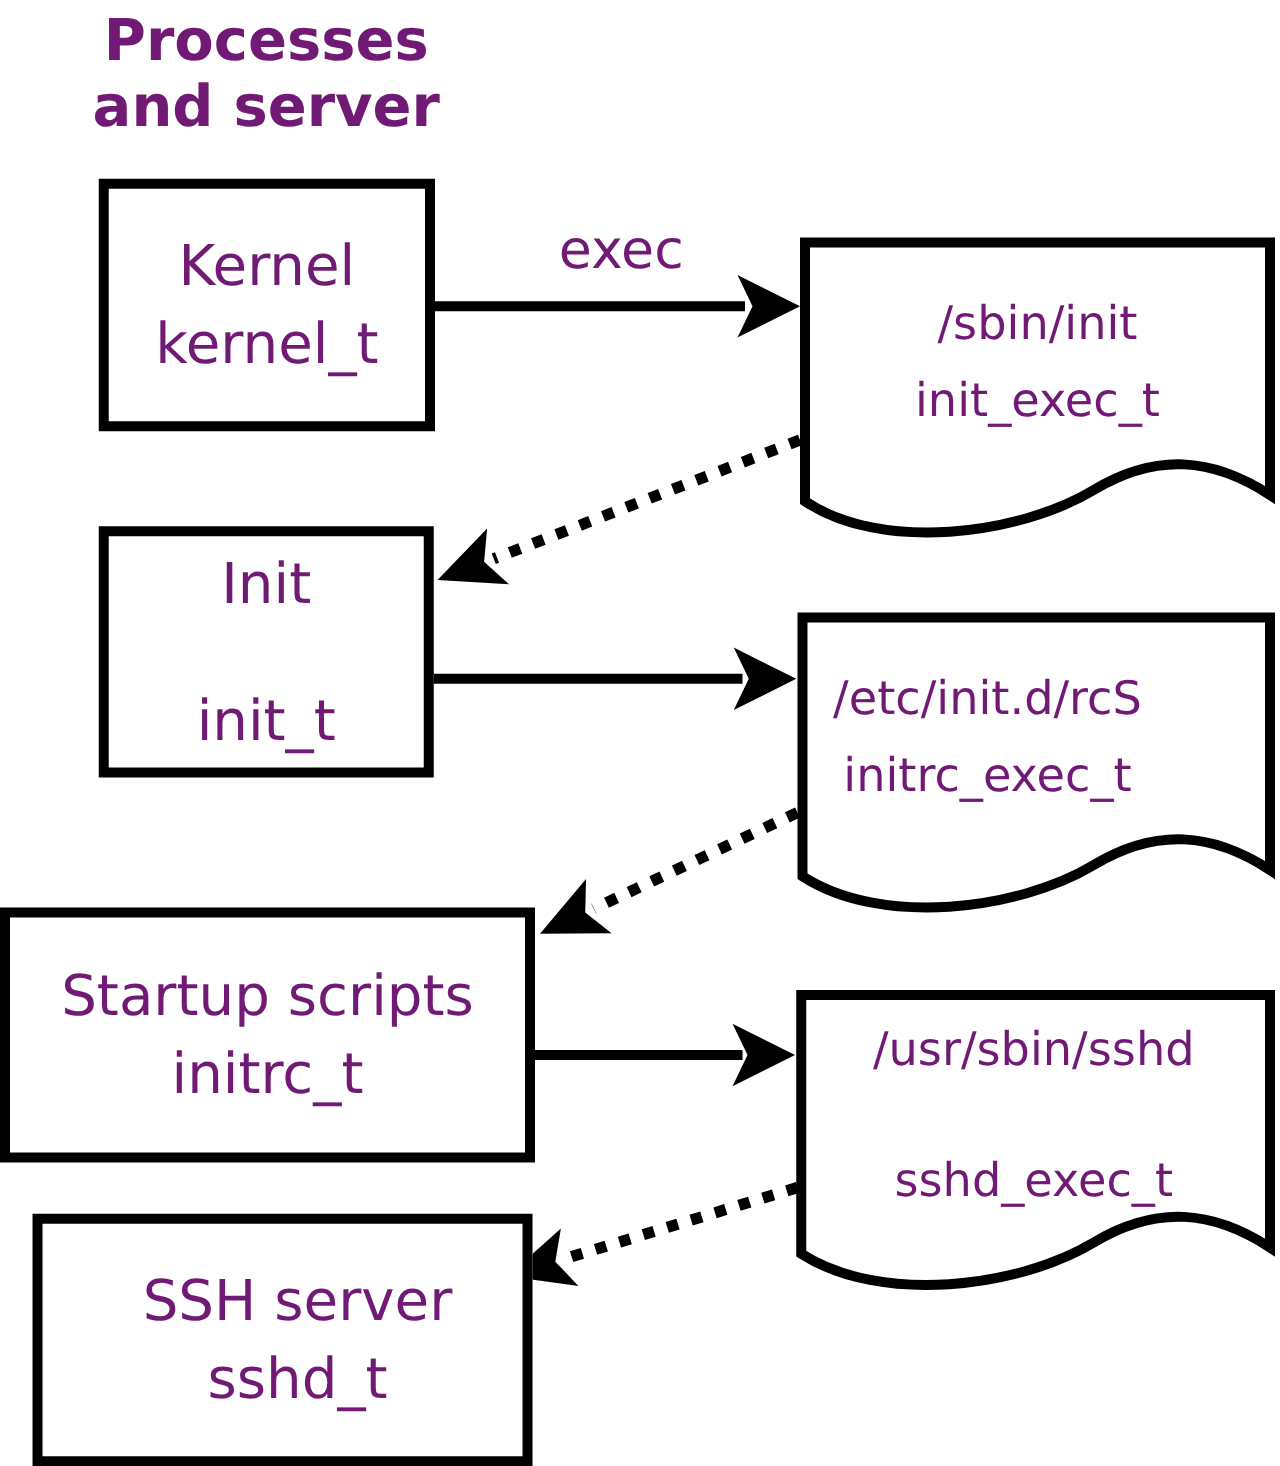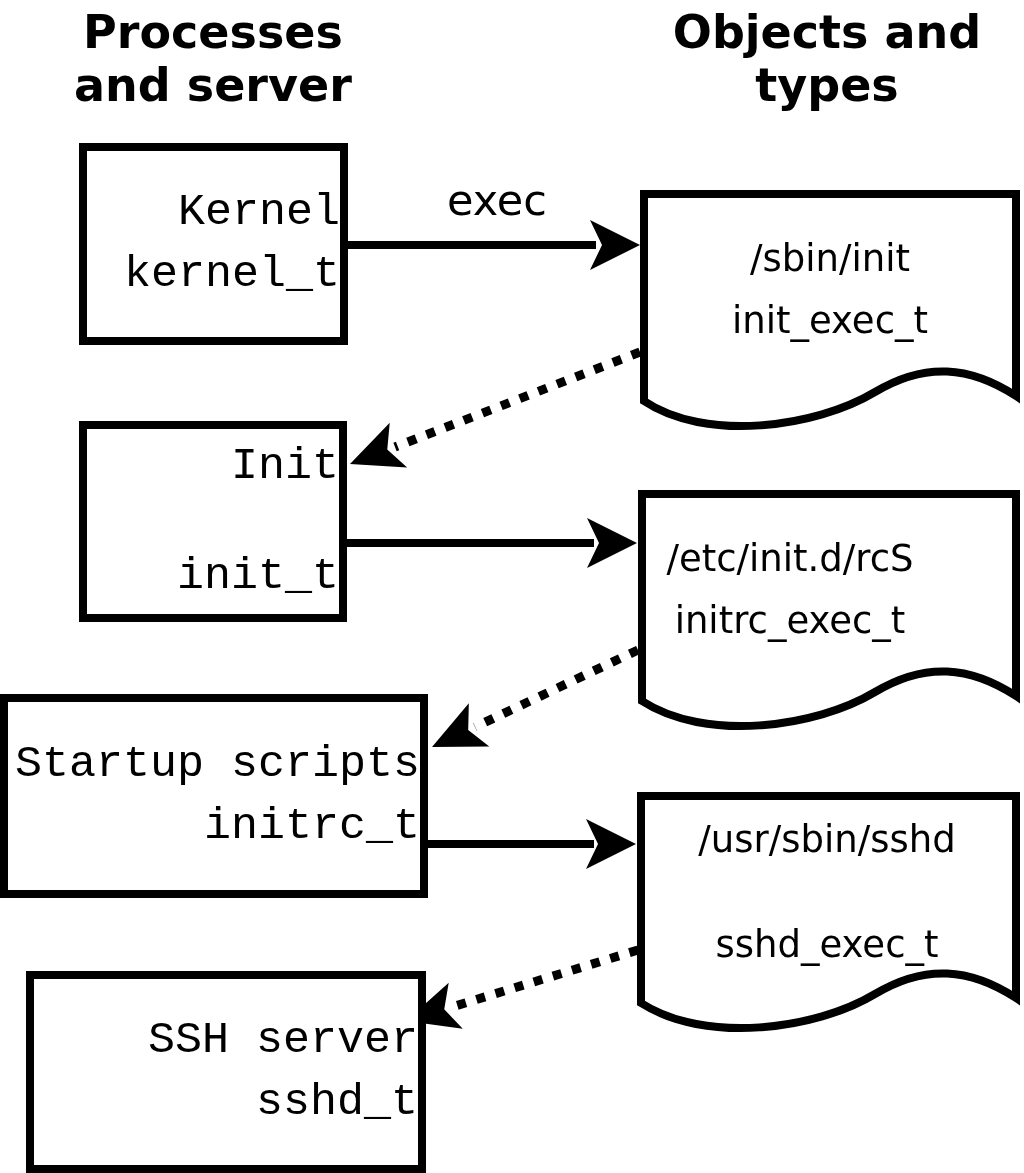--- a/index.html
+++ b/index.html
@@ -3,21 +3,21 @@
 <meta charset="utf-8">
 <style>
   html, body { margin: 0; padding: 0; background: #ffffff; }
   .canvas {
     position: relative;
     width: 1024px;
     height: 1173px;
     background: #ffffff;
     overflow: hidden;
     font-family: "DejaVu Sans", "Liberation Sans", sans-serif;
-    color: #000000;
+    color: #701a75;
   }
   .svg-layer {
     position: absolute;
     left: 0; top: 0;
     width: 1024px; height: 1173px;
   }
   .col-header {
     position: absolute;
     top: 6px;
     text-align: center;
@@ -28,31 +28,30 @@
   }
   .col-header.left  { left: 23px;  width: 380px; }
   .col-header.right { left: 637px; width: 380px; }
   .process-box {
     position: absolute;
     box-sizing: border-box;
     border: 8px solid #000000;
     background: #ffffff;
     display: flex;
     flex-direction: column;
-    align-items: flex-end;
+    align-items: center;
     justify-content: center;
     text-align: center;
     font-size: 45px;
     line-height: 62px;
     white-space: nowrap;
-    font-family: Liberation Mono, monospace;
   }
   .box-kernel  { left: 79px;  top: 143px; width: 269px; height: 202px; }
   .box-init    { left: 79px;  top: 421px; width: 268px; height: 201px; gap: 48px; }
-  .box-initrc  { left: 0px;   top: 694px; width: 428px; height: 204px; }
+  .box-initrc  { left: 0px;   top: 726px; width: 428px; height: 204px; }
   .box-sshd    { left: 26px;  top: 971px; width: 400px; height: 202px; padding-left: 24px; }
   .doc-text {
     position: absolute;
     display: flex;
     flex-direction: column;
     align-items: center;
     justify-content: center;
     text-align: center;
     font-size: 37px;
     line-height: 62px;
@@ -111,24 +110,20 @@
     <g>
       <line x1="638" y1="950" x2="452" y2="1007" stroke="#000000" stroke-width="9" stroke-dasharray="9 11"></line>
       <polygon points="0,0 -52,-24 -40,0 -52,24" fill="#000000" transform="translate(406,1021) rotate(163)"></polygon>
     </g>
   </svg>
 
   <div class="col-header left">
     <div>Processes</div>
     <div>and server</div>
   </div>
-  <div class="col-header right">
-    <div>Objects and</div>
-    <div>types</div>
-  </div>
 
   <div class="arrow-label">exec</div>
 
   <div class="process-box box-kernel">
     <div>Kernel</div>
     <div>kernel_t</div>
   </div>
   <div class="process-box box-init">
     <div>Init</div>
     <div>init_t</div>

